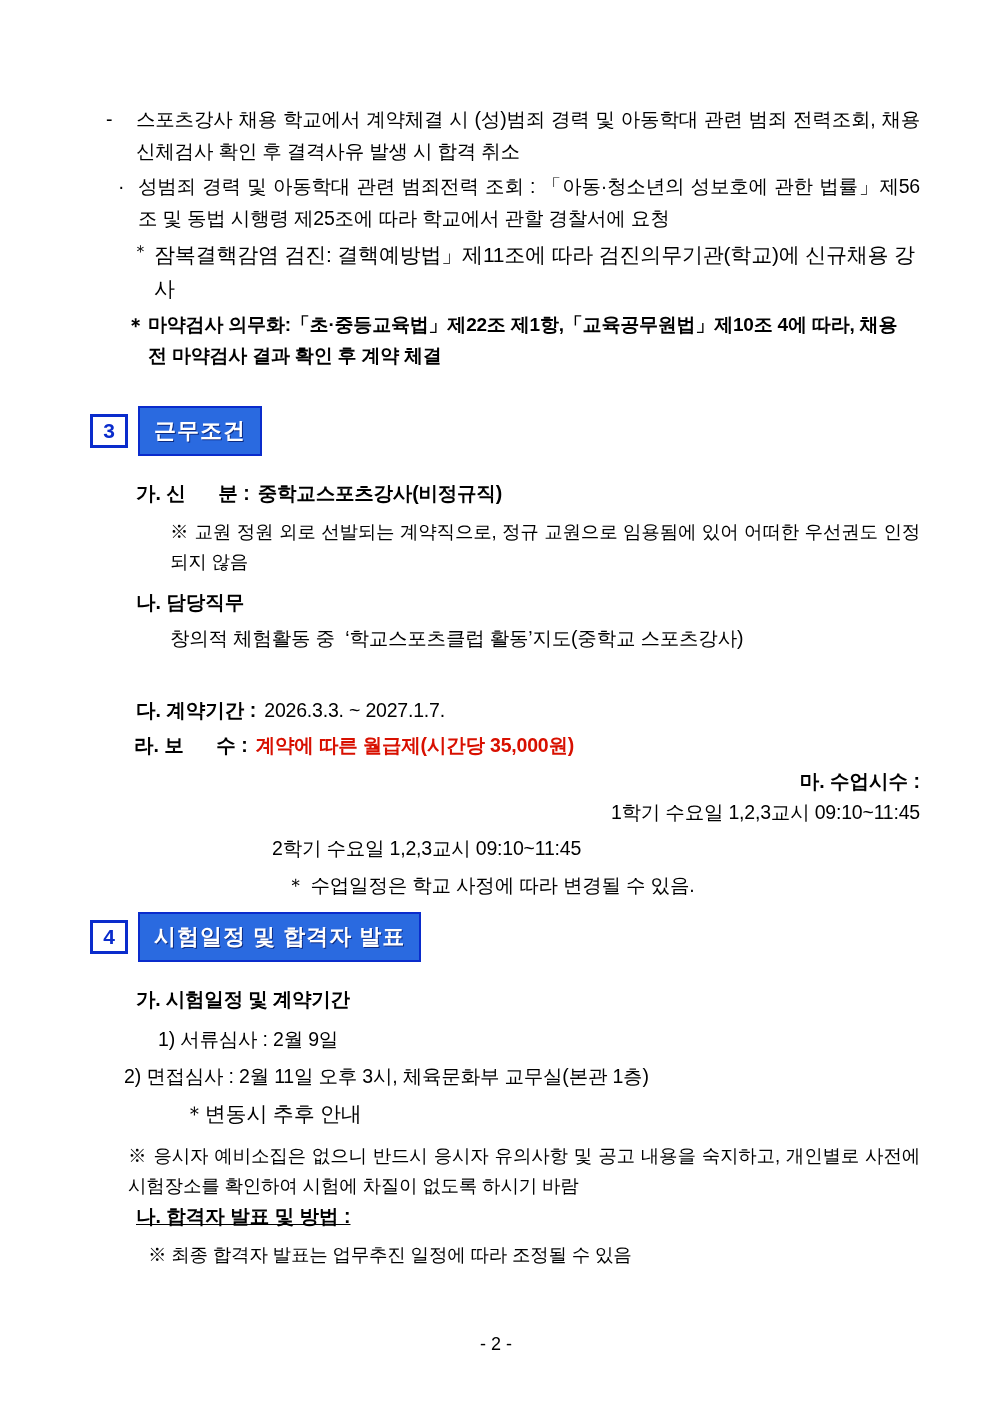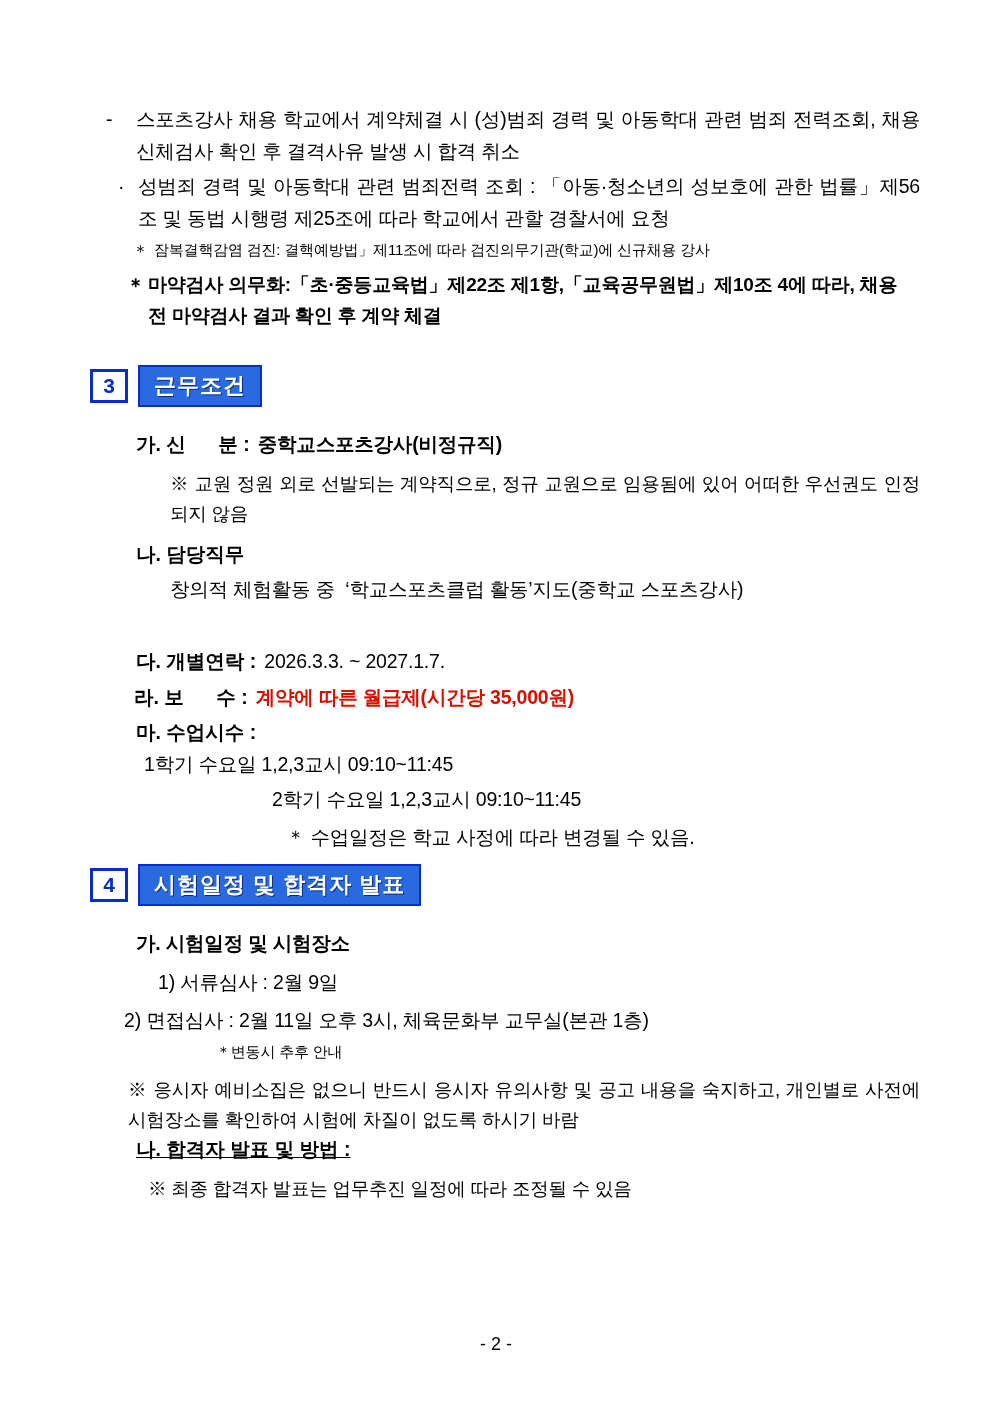--- a/index.html
+++ b/index.html
@@ -72,38 +72,38 @@
     border: 3px solid #0a2ccc;
     color: #0a2ccc;
     font-weight: bold;
     font-size: 21px;
     display: flex;
     align-items: center;
     justify-content: center;
     box-sizing: border-box;
   }
   .sec-title {
-    height: 42px;
+    height: 50px;
     background: #2a6ae0;
     border: 2px solid #0a2ccc;
     color: #ffffff;
     font-weight: bold;
     font-size: 22px;
     letter-spacing: 1px;
     display: flex;
     align-items: center;
     padding: 0 14px;
     box-sizing: border-box;
     text-shadow: 1px 1px 0 #0c2a80;
   }
 
   
   .item-row {
     display: flex;
-    align-items: flex-start;
+    align-items: flex-end;
     font-size: 19.5px;
     line-height: 1.62;
   }
   .item-label {
     flex: 0 0 auto;
     font-weight: bold;
     white-space: pre;
   }
   .item-value {
     flex: 1 1 auto;
@@ -158,21 +158,21 @@
         <div class="bullet-text justify">스포츠강사 채용 학교에서 계약체결 시 (성)범죄 경력 및 아동학대 관련 범죄 전력조회, 채용신체검사 확인 후 결격사유 발생 시 합격 취소</div>
       </div>
 
       <div class="bullet-row" style="margin-left:22px; margin-top:4px;">
         <div class="bullet-mark" style="width:20px;">·</div>
         <div class="bullet-text justify">성범죄 경력 및 아동학대 관련 범죄전력 조회 : 「아동·청소년의 성보호에 관한 법률」제56조 및 동법 시행령 제25조에 따라 학교에서 관할 경찰서에 요청</div>
       </div>
 
       <div class="bullet-row" style="margin-left:36px; margin-top:4px;">
         <div class="bullet-mark" style="width:22px; font-size:17px;">＊</div>
-        <div class="bullet-text" style="font-size:15px;">잠복결핵감염 검진: 결핵예방법」제11조에 따라 검진의무기관(학교)에 신규채용 강사</div>
+        <div class="bullet-text" style="font-size:21px;">잠복결핵감염 검진: 결핵예방법」제11조에 따라 검진의무기관(학교)에 신규채용 강사</div>
       </div>
 
       <div class="bullet-row bold" style="margin-left:30px; margin-top:4px;">
         <div class="bullet-mark" style="width:22px;">＊</div>
         <div class="bullet-text" style="font-size:19px;">마약검사 의무화:「초·중등교육법」제22조 제1항,「교육공무원법」제10조 4에 따라, 채용 전 마약검사 결과 확인 후 계약 체결</div>
       </div>
 
     </div>
 
     <div class="spacer-lg"></div>
@@ -197,21 +197,21 @@
 
     <div class="item-row indent-1">
       <div class="item-label">나. 담당직무</div>
     </div>
 
     <div class="line indent-2" style="margin-top:4px;">창의적 체험활동 중  ‘학교스포츠클럽 활동’지도(중학교 스포츠강사)</div>
 
     <div style="height:40px;"></div>
 
     <div class="item-row indent-1">
-      <div class="item-label">다. 개별연락 :</div>
+      <div class="item-label">다. 계약기간 :</div>
       <div class="item-value" style="padding-left:8px;">2026.3.3. ~ 2027.1.7.</div>
     </div>
 
     <div class="item-row indent-1" style="margin-top:4px;margin-left:38px;">
       <div class="item-label">라. 보      수 :</div>
       <div class="item-value bold red" style="padding-left:8px;">계약에 따른 월급제(시간당 35,000원)</div>
     </div>
 
     <div class="item-row indent-1" style="margin-top:4px;flex-direction:column;">
       <div class="item-label">마. 수업시수 :</div>
@@ -224,26 +224,26 @@
 
     <div class="spacer-sm"></div>
 
     <div class="section-head" style="margin-left:-6px;">
       <div class="sec-num">4</div>
       <div class="sec-title">시험일정 및 합격자 발표</div>
     </div>
 
     <div class="spacer-md"></div>
 
-    <div class="line bold indent-1">가. 시험일정 및 시험장소</div>
+    <div class="line bold indent-1">가. 시험일정 및 계약기간</div>
 
     <div class="line indent-2" style="margin-top:8px; margin-left:62px;">1) 서류심사 : 2월 9일</div>
     <div class="line indent-2" style="margin-top:6px; margin-left:28px;">2) 면접심사 : 2월 11일 오후 3시, 체육문화부 교무실(본관 1층)</div>
 
-    <div class="line" style="margin-top:4px; margin-left:120px; font-size:15px;">＊변동시 추후 안내</div>
+    <div class="line" style="margin-top:4px; margin-left:88px; font-size:21px;">＊변동시 추후 안내</div>
 
     <div class="note-row" style="margin-top:10px; margin-left:32px;">
       <div class="note-text justify">※ 응시자 예비소집은 없으니 반드시 응시자 유의사항 및 공고 내용을 숙지하고, 개인별로 사전에 시험장소를 확인하여 시험에 차질이 없도록 하시기 바람</div>
     </div>
 
     <div class="item-row indent-1" style="text-decoration:underline;">
       <div class="item-label">나. 합격자 발표 및 방법 :</div>
     </div>
 
     <div class="note-row" style="margin-top:8px; margin-left:52px;">

